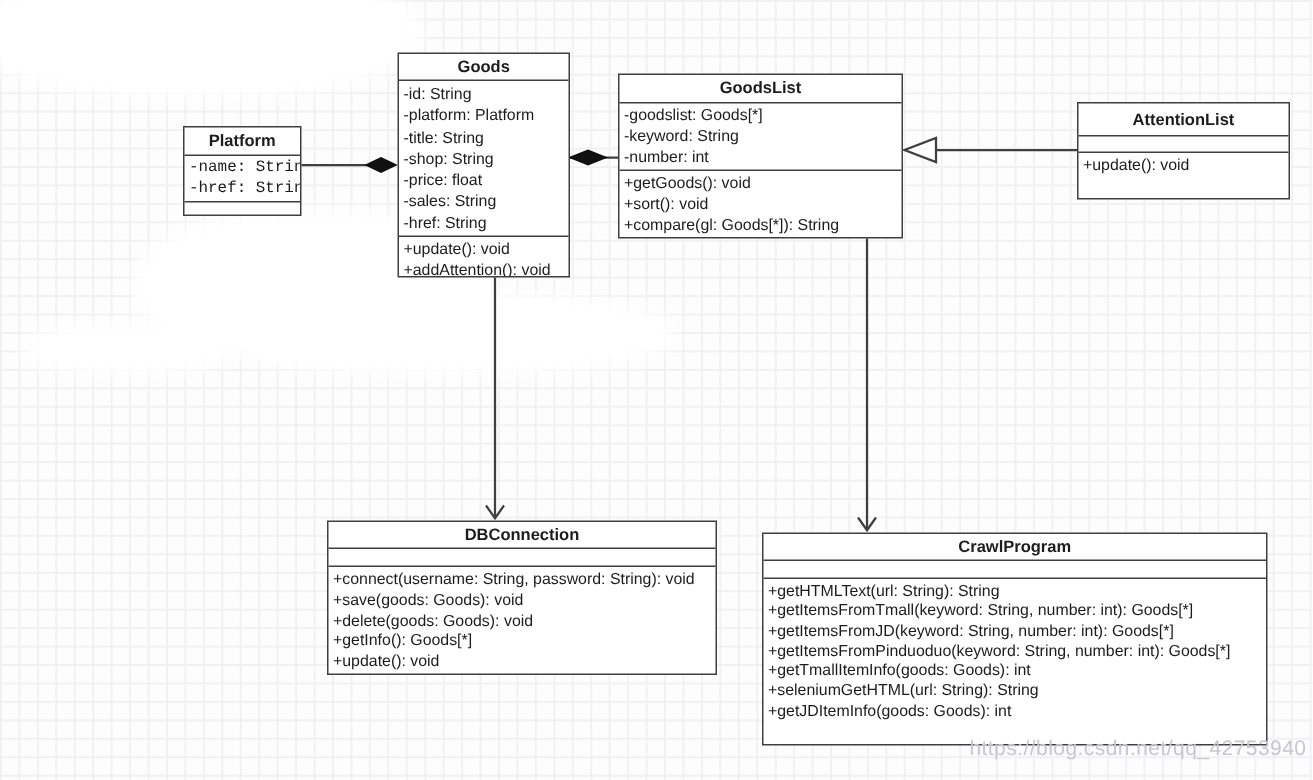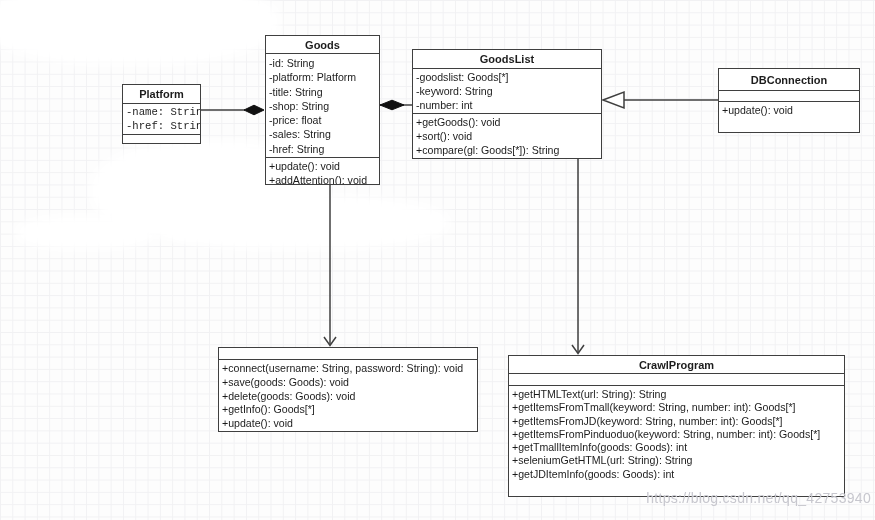--- a/index.html
+++ b/index.html
@@ -142,28 +142,29 @@
         <div class="member">-number: int</div>
       </div>
     <div class="cls-methods">
         <div class="member">+getGoods(): void</div>
         <div class="member">+sort(): void</div>
         <div class="member">+compare(gl: Goods[*]): String</div>
       </div>
   </div>
 
   <div class="cls box-attentionlist">
-    <div class="cls-title">DBConnection</div>
+    <div class="cls-title">AttentionList</div>
     <div class="cls-attrs"></div>
     <div class="cls-methods">
         <div class="member">+update(): void</div>
       </div>
   </div>
 
   <div class="cls box-dbconnection">
+    <div class="cls-title">DBConnection</div>
     <div class="cls-attrs"></div>
     <div class="cls-methods">
         <div class="member">+connect(username: String, password: String): void</div>
         <div class="member">+save(goods: Goods): void</div>
         <div class="member">+delete(goods: Goods): void</div>
         <div class="member">+getInfo(): Goods[*]</div>
         <div class="member">+update(): void</div>
       </div>
   </div>
 

